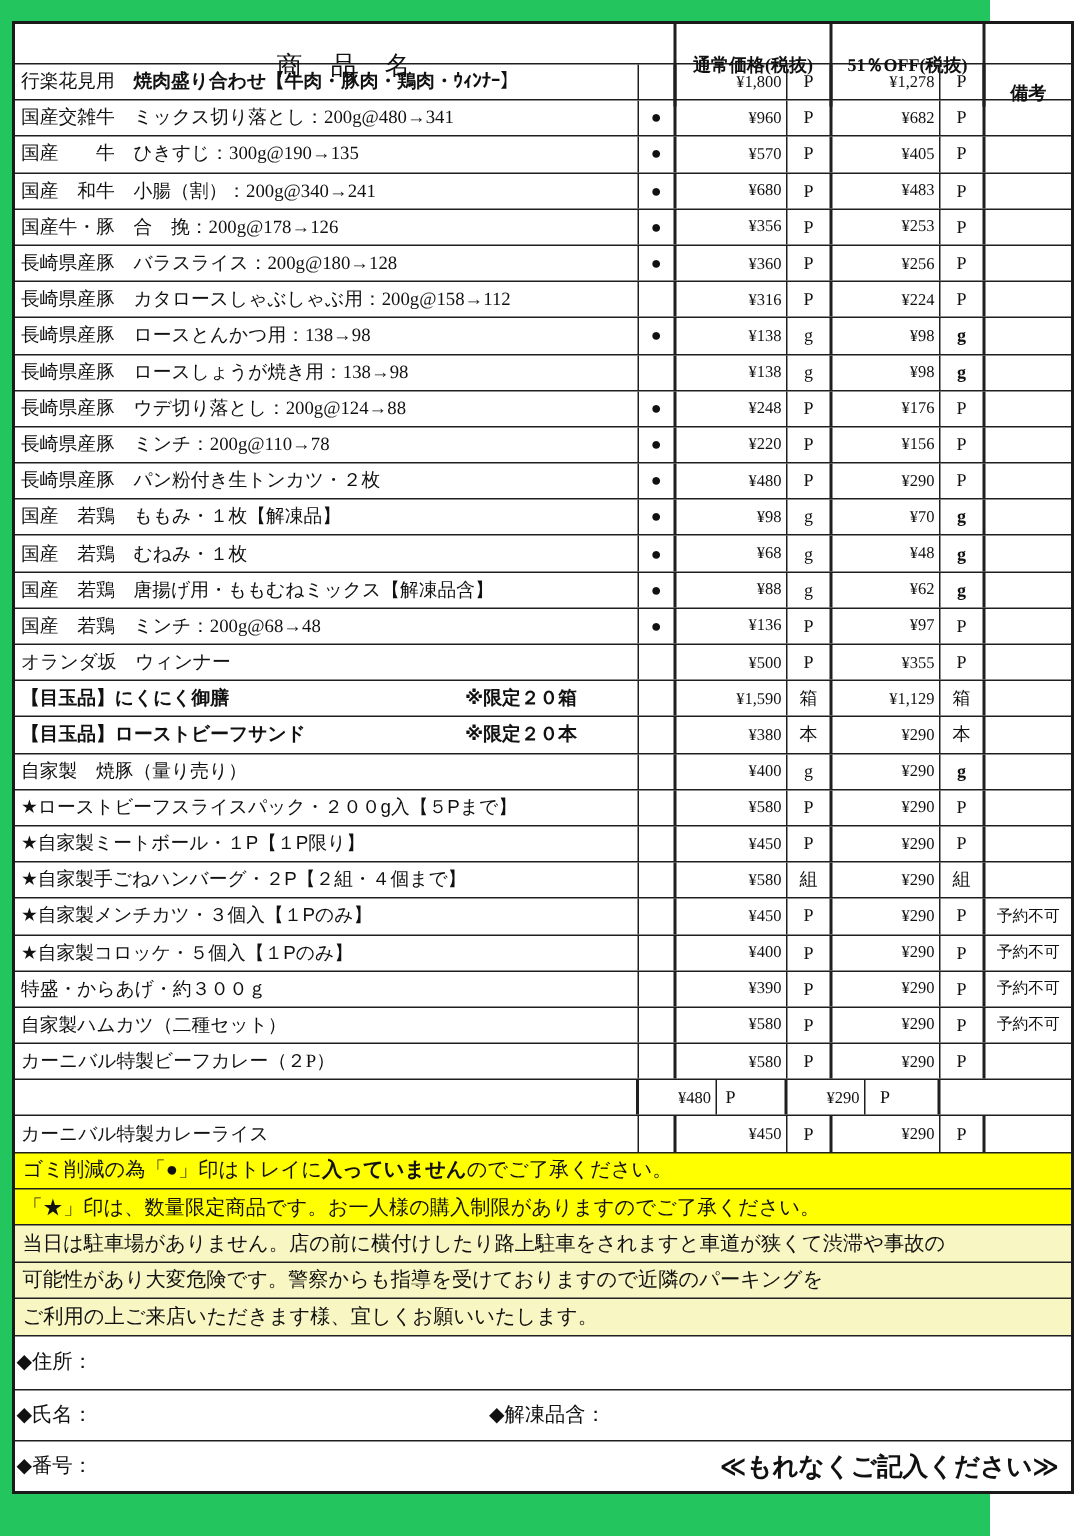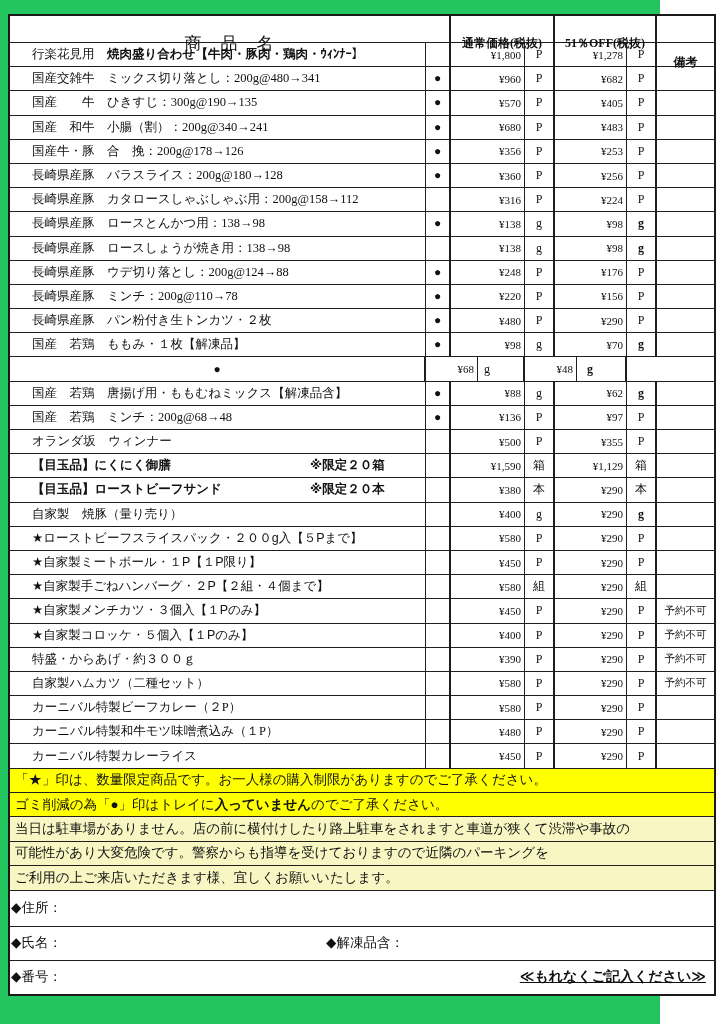--- a/index.html
+++ b/index.html
@@ -11,40 +11,40 @@
   .trow{box-sizing:border-box;border-top:1.5px solid #1f1f1f;}
   .hdr{border-top:none;display:grid;grid-template-columns:441px 104px 102px 57px;height:26px;}
   .drow{display:grid;grid-template-columns:416px 25px 74px 30px 72px 30px 57px;height:24.2px;}
   .c{box-sizing:border-box;border-right:1px solid #1f1f1f;display:flex;align-items:center;
      overflow:hidden;white-space:nowrap;}
   .thick{border-right-width:2px;}
   .last{border-right:none;margin-top:38px;}
   .hcell{box-sizing:border-box;display:flex;align-items:center;justify-content:center;
          font-size:12px;font-weight:bold;border-right:2px solid #1f1f1f;}
   .name-h{font-size:17px;font-weight:normal;letter-spacing:1px;}
-  .nc{padding-left:22px;font-size:12.5px;position:relative;}
+  .nc{padding-left:4px;font-size:12.5px;position:relative;}
   .dotc{justify-content:center;font-size:12px;}
   .pc{justify-content:flex-end;padding-right:3px;font-size:11px;padding-left:48px;}
   .uc{justify-content:center;font-size:12px;}
   .rc{justify-content:center;font-size:10.5px;border-right:none;}
   .rownote{position:absolute;left:300px;top:0;height:100%;display:flex;align-items:center;}
   .b{font-weight:bold;}
   .g{font-family:"Liberation Sans","DejaVu Sans",sans-serif;}
   .nrow{height:24.4px;display:flex;align-items:center;padding-left:5px;font-size:13.5px;
         box-sizing:border-box;white-space:nowrap;overflow:hidden;}
   .bright{background:#FFFF00;}
   .pale{background:#F8F6C2;}
   .frow{position:relative;display:flex;align-items:center;padding-left:1px;font-size:13.5px;
         box-sizing:border-box;background:#fff;white-space:nowrap;}
   .addr{height:36px;}
   .nmrow{height:34px;}
   .numrow{height:34px;align-items:center;}
   .furi{position:absolute;left:316px;}
   .fillnote{position:absolute;right:8px;font-family:"Liberation Sans","DejaVu Sans",sans-serif;
-            font-weight:bold;font-size:14px;text-decoration:underline;}
+            font-weight:bold;font-size:17px;}
 </style>
 </head>
 <body>
 
 <div class="page">
   <div class="sheet">
 
     <div class="trow hdr">
       <div class="hcell name-h">商　品　名</div>
       <div class="hcell">通常価格(税抜)</div>
@@ -191,20 +191,23 @@
             <span>国産　若鶏　ももみ・１枚【解凍品】</span>
           </div>
           <div class="c dotc thick">●</div>
           <div class="c pc">¥98</div>
           <div class="c uc thick">g</div>
           <div class="c pc">¥70</div>
           <div class="c uc thick b">g</div>
           <div class="c rc"></div>
         </div>
         <div class="trow drow">
+          <div class="c nc">
+            <span>国産　若鶏　むねみ・１枚</span>
+          </div>
           <div class="c dotc thick">●</div>
           <div class="c pc">¥68</div>
           <div class="c uc thick">g</div>
           <div class="c pc">¥48</div>
           <div class="c uc thick b">g</div>
           <div class="c rc"></div>
         </div>
         <div class="trow drow">
           <div class="c nc">
             <span>国産　若鶏　唐揚げ用・ももむねミックス【解凍品含】</span>
@@ -355,23 +358,20 @@
             <span>カーニバル特製ビーフカレー（２P）</span>
           </div>
           <div class="c dotc thick"></div>
           <div class="c pc">¥580</div>
           <div class="c uc thick">P</div>
           <div class="c pc">¥290</div>
           <div class="c uc thick">P</div>
           <div class="c rc"></div>
         </div>
         <div class="trow drow">
-          <div class="c nc">
-            <span>カーニバル特製和牛モツ味噌煮込み（１P）</span>
-          </div>
           <div class="c dotc thick"></div>
           <div class="c pc">¥480</div>
           <div class="c uc thick">P</div>
           <div class="c pc">¥290</div>
           <div class="c uc thick">P</div>
           <div class="c rc"></div>
         </div>
         <div class="trow drow">
           <div class="c nc">
             <span>カーニバル特製カレーライス</span>
@@ -379,28 +379,28 @@
           <div class="c dotc thick"></div>
           <div class="c pc">¥450</div>
           <div class="c uc thick">P</div>
           <div class="c pc">¥290</div>
           <div class="c uc thick">P</div>
           <div class="c rc"></div>
         </div>
       </div>
 
     <div id="notes">
-        <div class="trow nrow bright">
-          <span>「★」印は、数量限定商品です。お一人様の購入制限がありますのでご了承ください。</span>
-        </div>
         <div class="trow nrow bright">
           <span>ゴミ削減の為「●」印はトレイに</span>
           <span class="b">入っていません</span>
           <span>のでご了承ください。</span>
         </div>
+        <div class="trow nrow bright">
+          <span>「★」印は、数量限定商品です。お一人様の購入制限がありますのでご了承ください。</span>
+        </div>
         <div class="trow nrow pale">
           <span>当日は駐車場がありません。店の前に横付けしたり路上駐車をされますと車道が狭くて渋滞や事故の</span>
         </div>
         <div class="trow nrow pale">
           <span>可能性があり大変危険です。警察からも指導を受けておりますので近隣のパーキングを</span>
         </div>
         <div class="trow nrow pale">
           <span>ご利用の上ご来店いただきます様、宜しくお願いいたします。</span>
         </div>
       </div>

